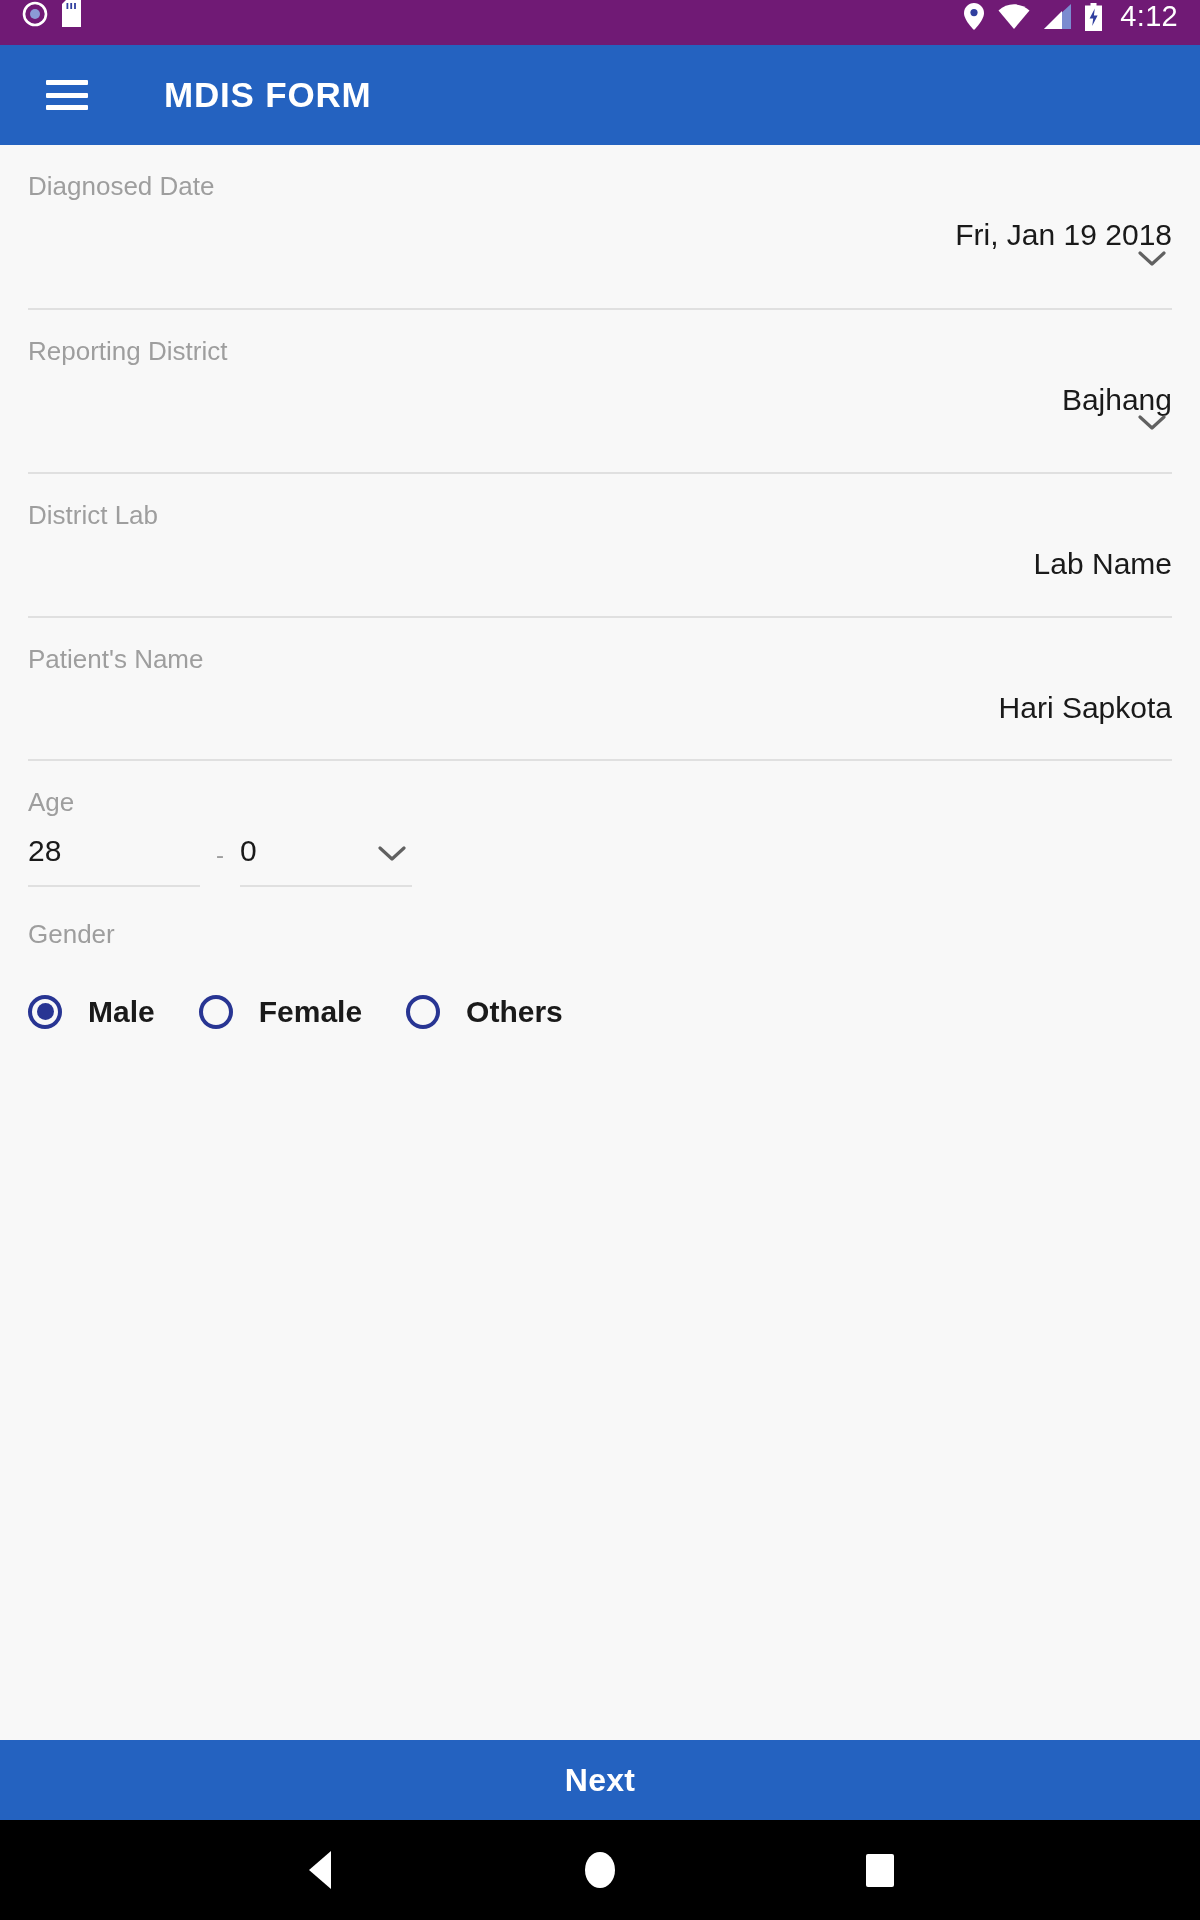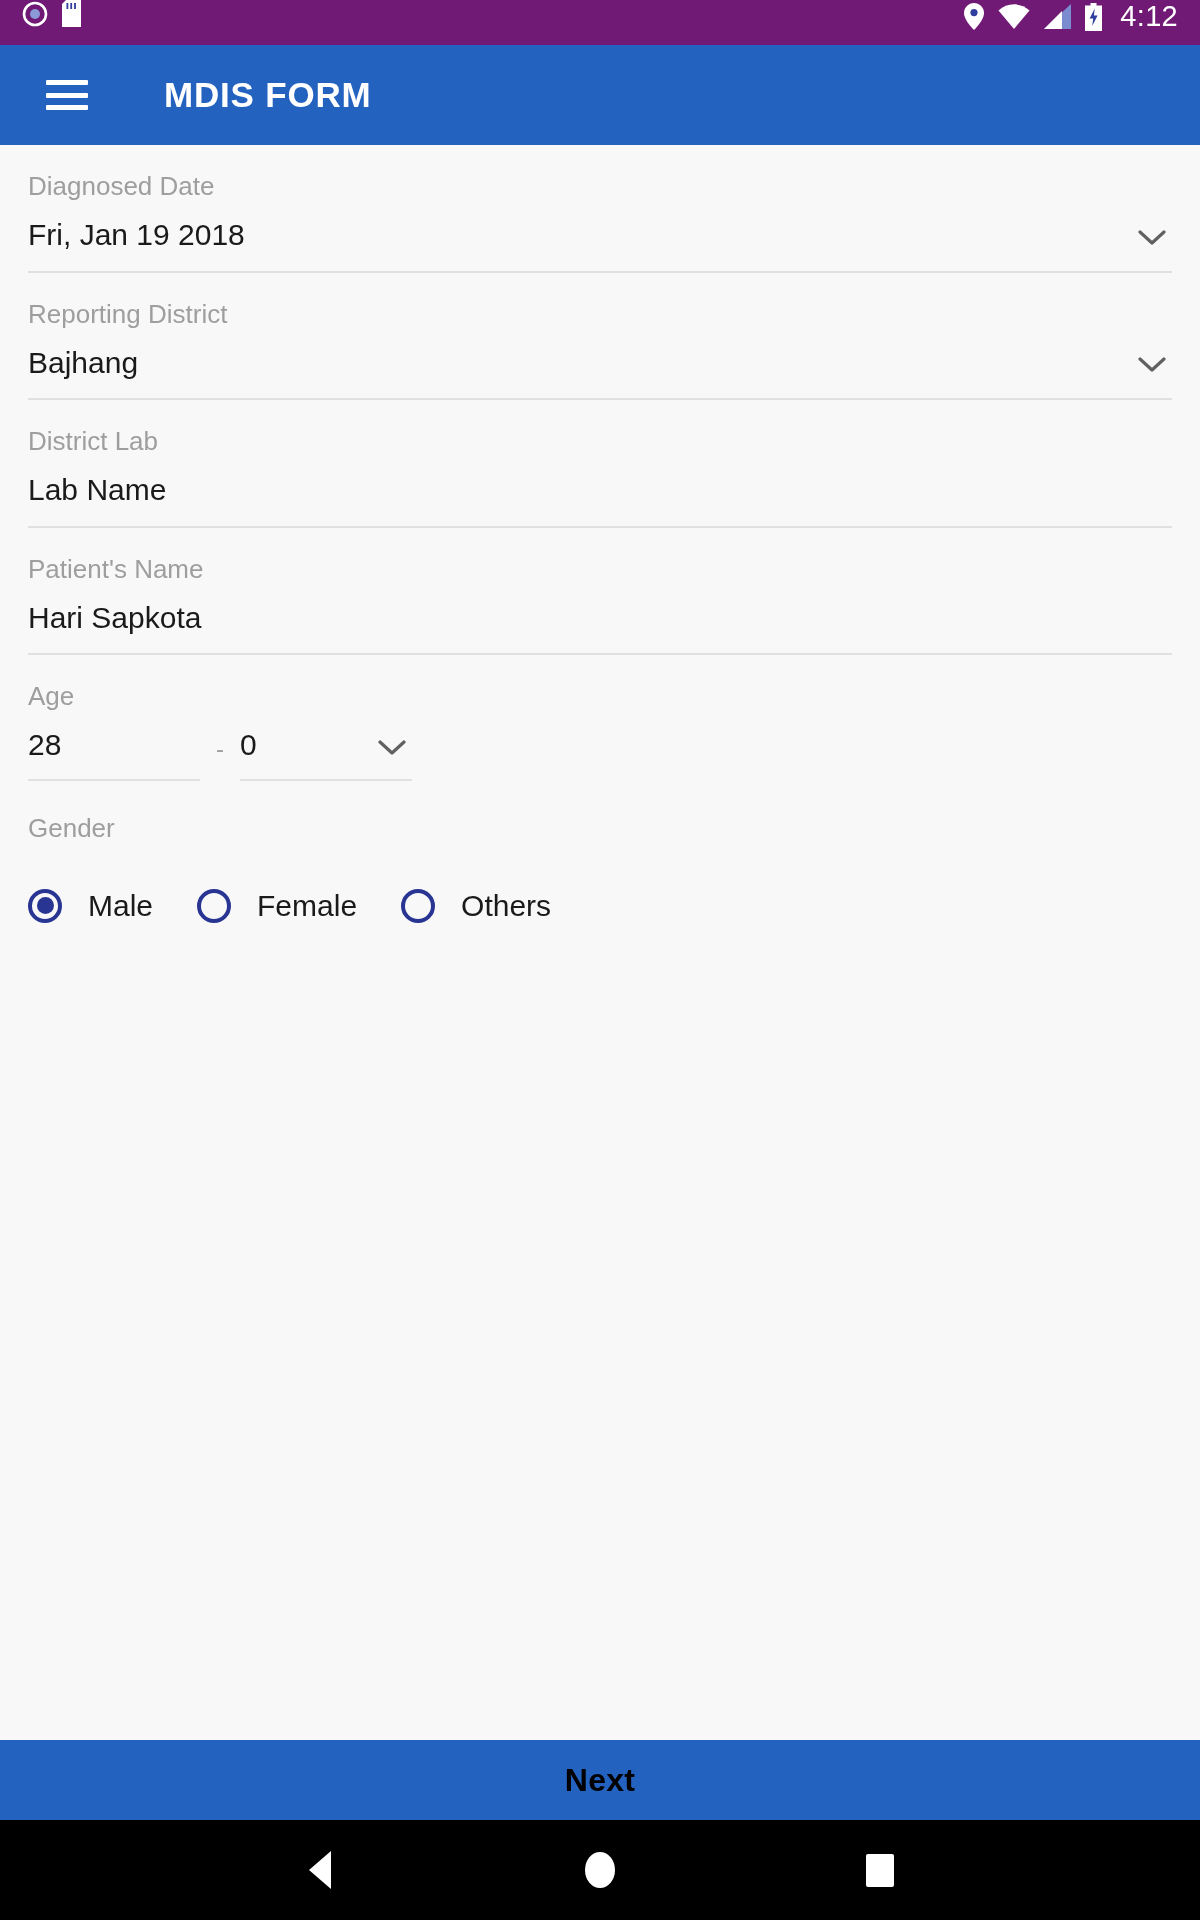--- a/index.html
+++ b/index.html
@@ -97,22 +97,23 @@
     color: #9e9e9e;
     font-size: 26px;
     font-weight: 400;
     line-height: 1;
     padding-bottom: 20px;
   }
   .field-row {
     display: flex;
     align-items: flex-end;
     border-bottom: 2px solid #e0e0e0;
-    padding-bottom: 20px;
+    padding-bottom: 36px;
     min-height: 50px;
+    flex-direction: column;
   }
   .field-value {
     color: #1a1a1a;
     font-size: 30px;
     font-weight: 400;
     line-height: 1.05;
     flex: 1 1 auto;
   }
   .chevron {
     flex: 0 0 auto;
@@ -151,20 +152,21 @@
   .gender-block { padding-top: 34px; }
   .radio-row {
     display: flex;
     align-items: center;
     padding-top: 28px;
   }
   .radio-opt {
     display: flex;
     align-items: center;
     cursor: pointer;
+    font-weight: bold;
   }
   .radio-opt + .radio-opt { margin-left: 44px; }
   .radio-circle {
     width: 34px;
     height: 34px;
     border-radius: 50%;
     border: 4px solid #283593;
     display: flex;
     align-items: center;
     justify-content: center;
@@ -183,21 +185,21 @@
     font-size: 30px;
     margin-left: 26px;
     white-space: nowrap;
   }
 
   
   .next-button {
     flex: 0 0 80px;
     height: 80px;
     background: #2462c0;
-    color: #000000;
+    color: #ffffff;
     font-size: 32px;
     font-weight: bold;
     display: flex;
     align-items: center;
     justify-content: center;
     cursor: pointer;
     letter-spacing: 0.3px;
   }
 
   

